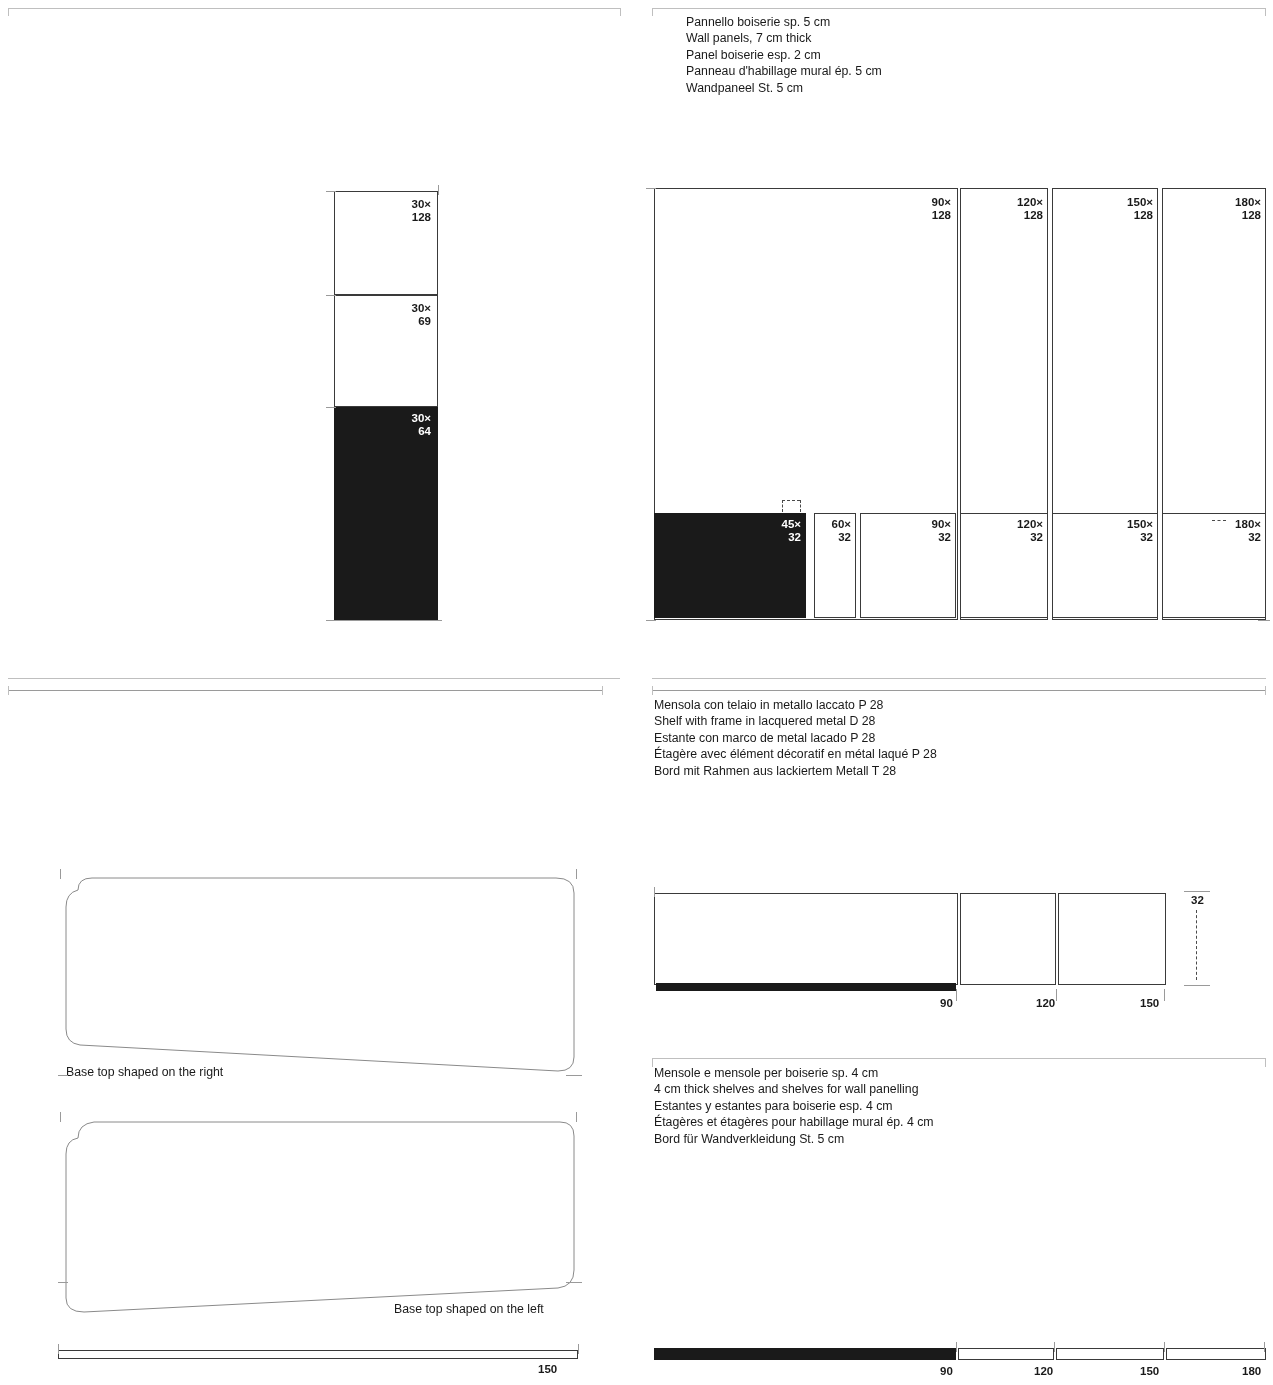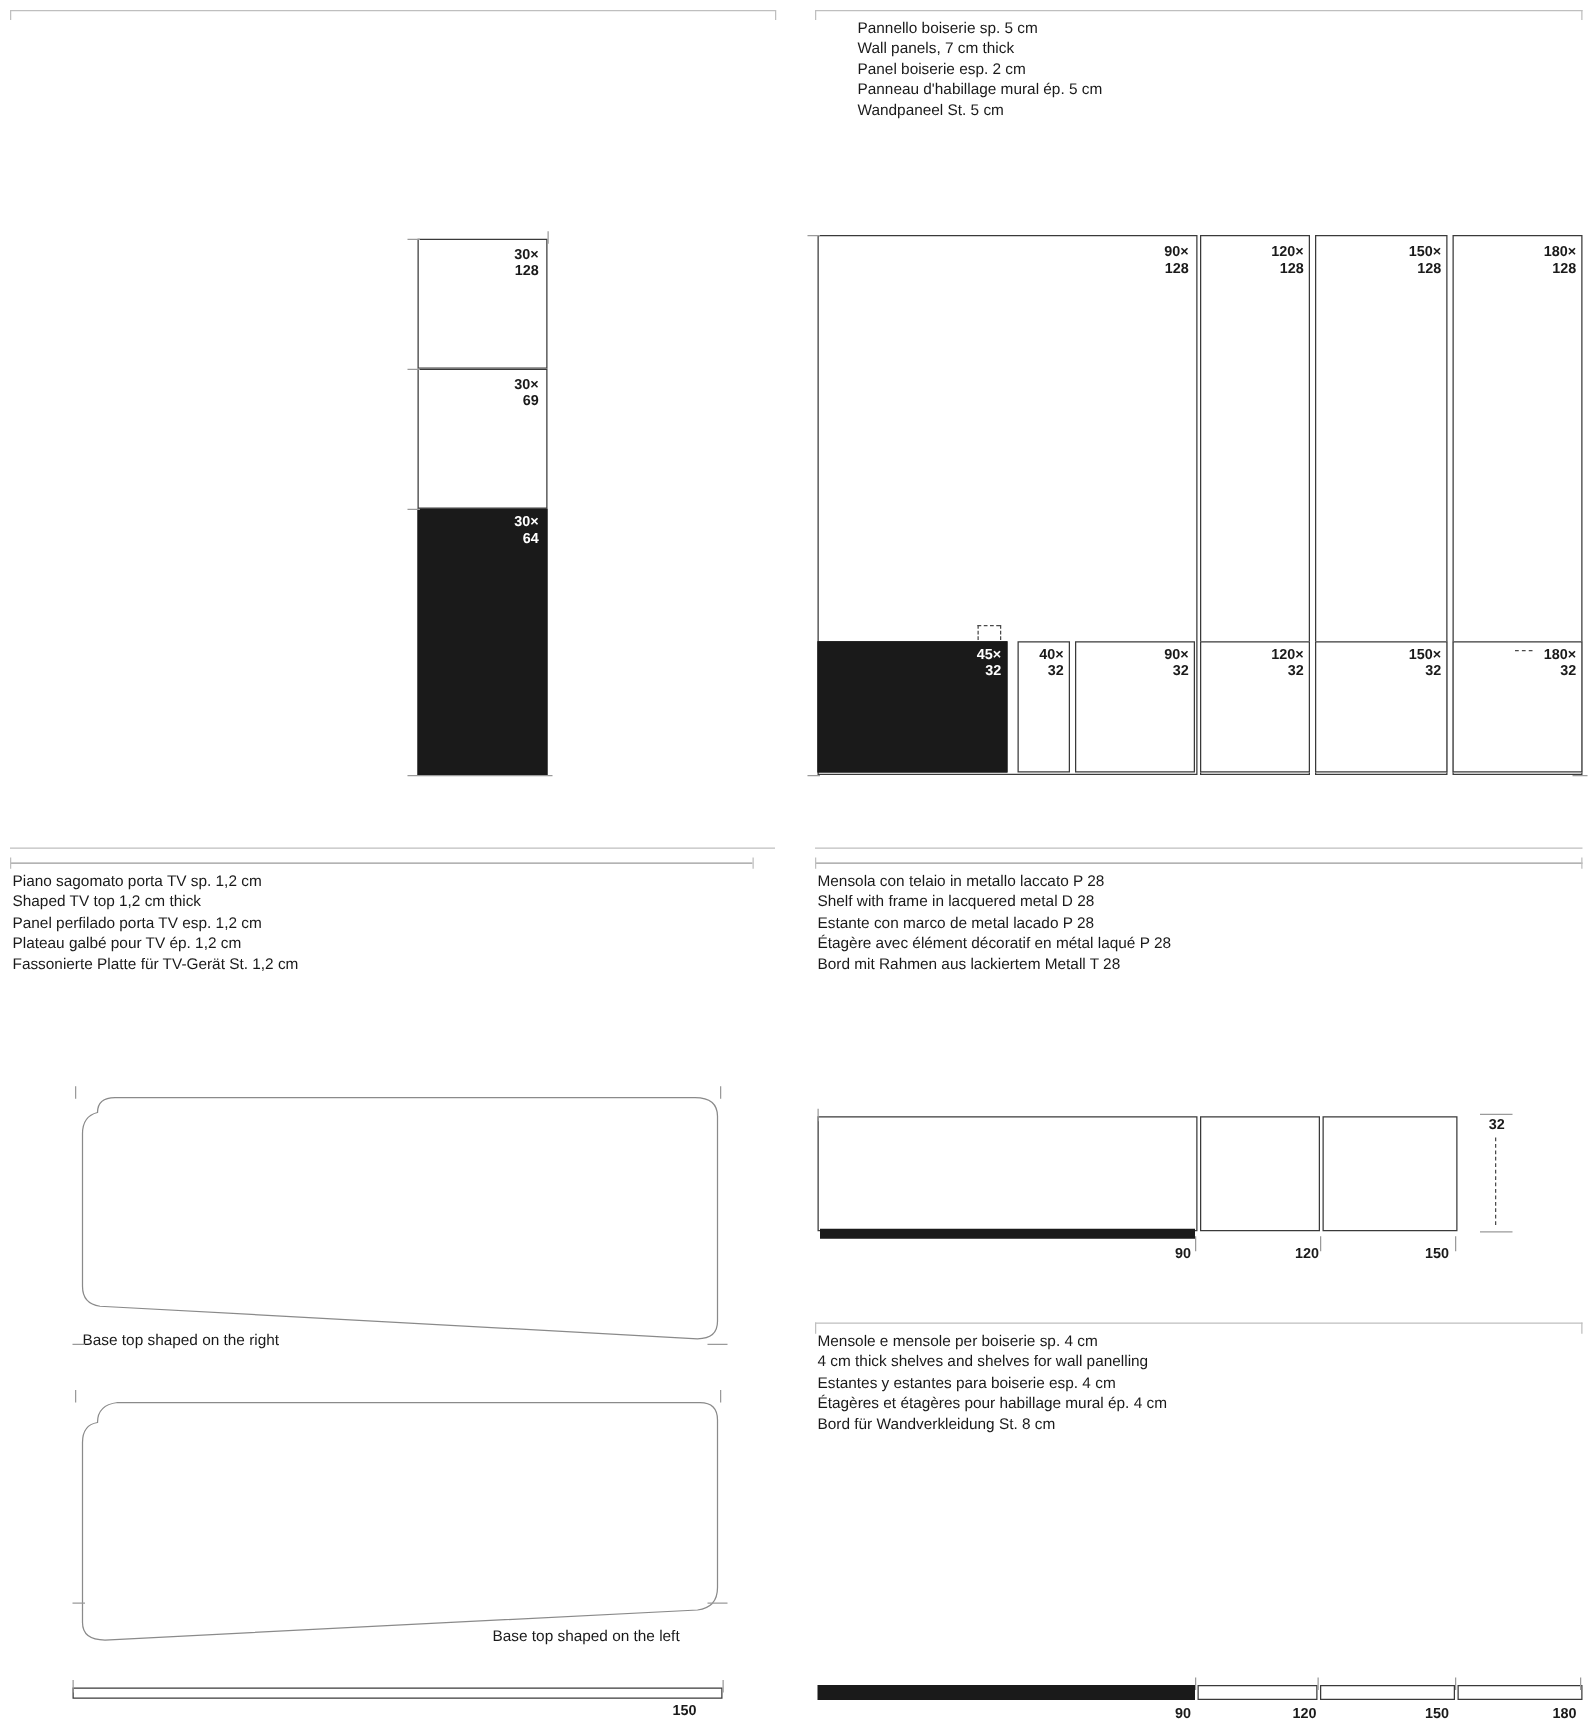--- a/index.html
+++ b/index.html
@@ -108,21 +108,21 @@
   <div class="dim" style="left:754px; top:518px; width:48px; color:#ffffff; background:transparent;">
     <span>45×</span><br>
     <span>32</span>
   </div>
   <div class="dashh" style="left:782px; top:500px; width:18px;"></div>
   <div class="dashv" style="left:782px; top:500px; height:12px;"></div>
   <div class="dashv" style="left:800px; top:500px; height:12px;"></div>
 
   <div class="box" style="left:814px; top:513px; width:42px; height:105px;"></div>
   <div class="dim" style="left:818px; top:518px; width:34px;">
-    <span>40×</span><br>
+    <span>60×</span><br>
     <span>32</span>
   </div>
 
   <div class="box" style="left:860px; top:513px; width:96px; height:105px;"></div>
   <div class="dim" style="left:906px; top:518px; width:46px;">
     <span>90×</span><br>
     <span>32</span>
   </div>
 
   <div class="box" style="left:960px; top:513px; width:88px; height:105px;"></div>
@@ -150,27 +150,20 @@
 
   <div class="rule" style="left:8px; top:678px; width:612px;"></div>
   <div class="rule" style="left:652px; top:678px; width:614px;"></div>
   <div class="measline" style="left:8px; top:690px; width:594px;"></div>
   <div class="measline" style="left:652px; top:690px; width:614px;"></div>
   <div class="vrule" style="left:8px; top:686px; height:9px;"></div>
   <div class="vrule" style="left:602px; top:686px; height:9px;"></div>
   <div class="vrule" style="left:652px; top:686px; height:9px;"></div>
   <div class="vrule" style="left:1265px; top:686px; height:9px;"></div>
 
-  <div class="caption" style="left:10px; top:697px;">
-    <div>Piano sagomato porta TV sp. 1,2 cm</div><br>
-    <div>Shaped TV top 1,2 cm thick</div><br>
-    <div>Panel perfilado porta TV esp. 1,2 cm</div><br>
-    <div>Plateau galbé pour TV ép. 1,2 cm</div><br>
-    <div>Fassonierte Platte für TV-Gerät St. 1,2 cm</div>
-  </div>
 
   <div class="caption" style="left:654px; top:697px;">
     <div>Mensola con telaio in metallo laccato P 28</div><br>
     <div>Shelf with frame in lacquered metal D 28</div><br>
     <div>Estante con marco de metal lacado P 28</div><br>
     <div>Étagère avec élément décoratif en métal laqué P 28</div><br>
     <div>Bord mit Rahmen aus lackiertem Metall T 28</div>
   </div>
 
   <svg style="position:absolute; left:60px; top:875px; width:520px; height:215px;">
@@ -216,21 +209,21 @@
 
   <div class="rule" style="left:652px; top:1058px; width:614px;"></div>
   <div class="vrule" style="left:652px; top:1058px; height:9px;"></div>
   <div class="vrule" style="left:1265px; top:1058px; height:9px;"></div>
 
   <div class="caption" style="left:654px; top:1065px;">
     <div>Mensole e mensole per boiserie sp. 4 cm</div><br>
     <div>4 cm thick shelves and shelves for wall panelling</div><br>
     <div>Estantes y estantes para boiserie esp. 4 cm</div><br>
     <div>Étagères et étagères pour habillage mural ép. 4 cm</div><br>
-    <div>Bord für Wandverkleidung St. 8 cm</div>
+    <div>Bord für Wandverkleidung St. 5 cm</div>
   </div>
 
   <div class="bar" style="left:654px; top:1348px; width:302px; height:12px;"></div>
   <div class="barline" style="left:958px; top:1348px; width:96px; height:12px;"></div>
   <div class="barline" style="left:1056px; top:1348px; width:108px; height:12px;"></div>
   <div class="barline" style="left:1166px; top:1348px; width:100px; height:12px;"></div>
 
   <div class="label-under" style="left:938px; top:1365px;">90</div>
   <div class="label-under" style="left:1032px; top:1365px;">120</div>
   <div class="label-under" style="left:1138px; top:1365px;">150</div>

